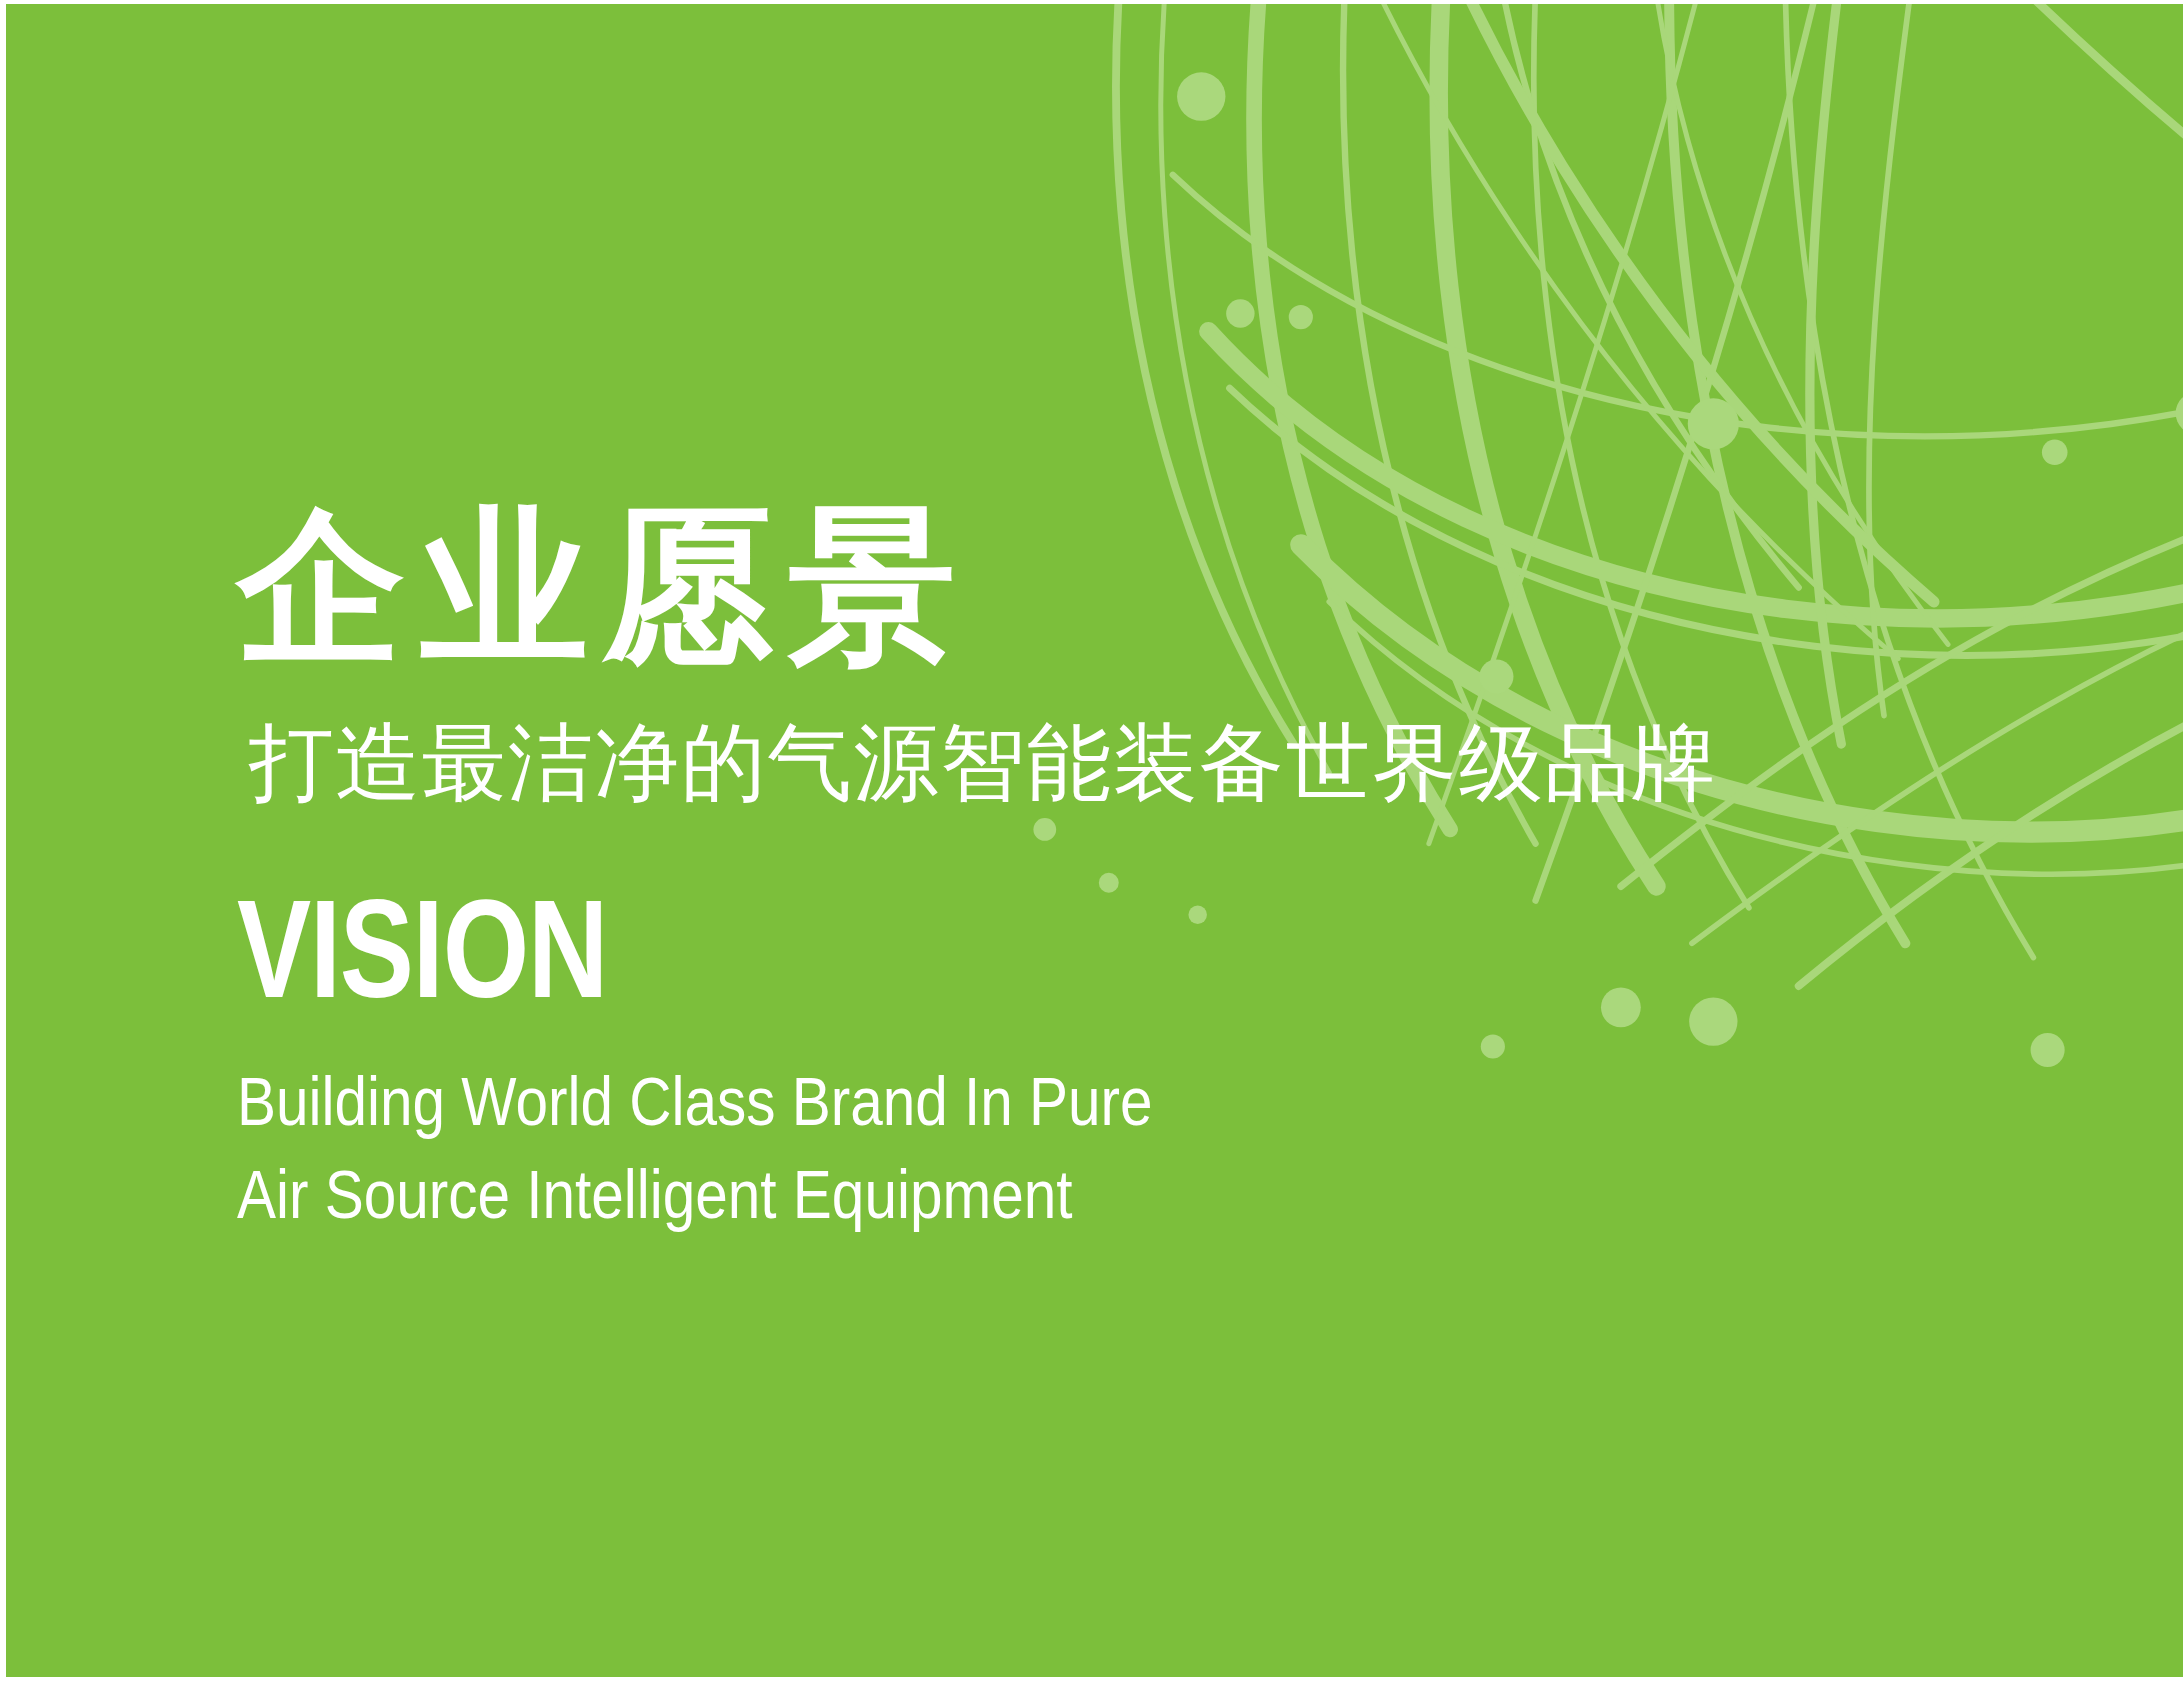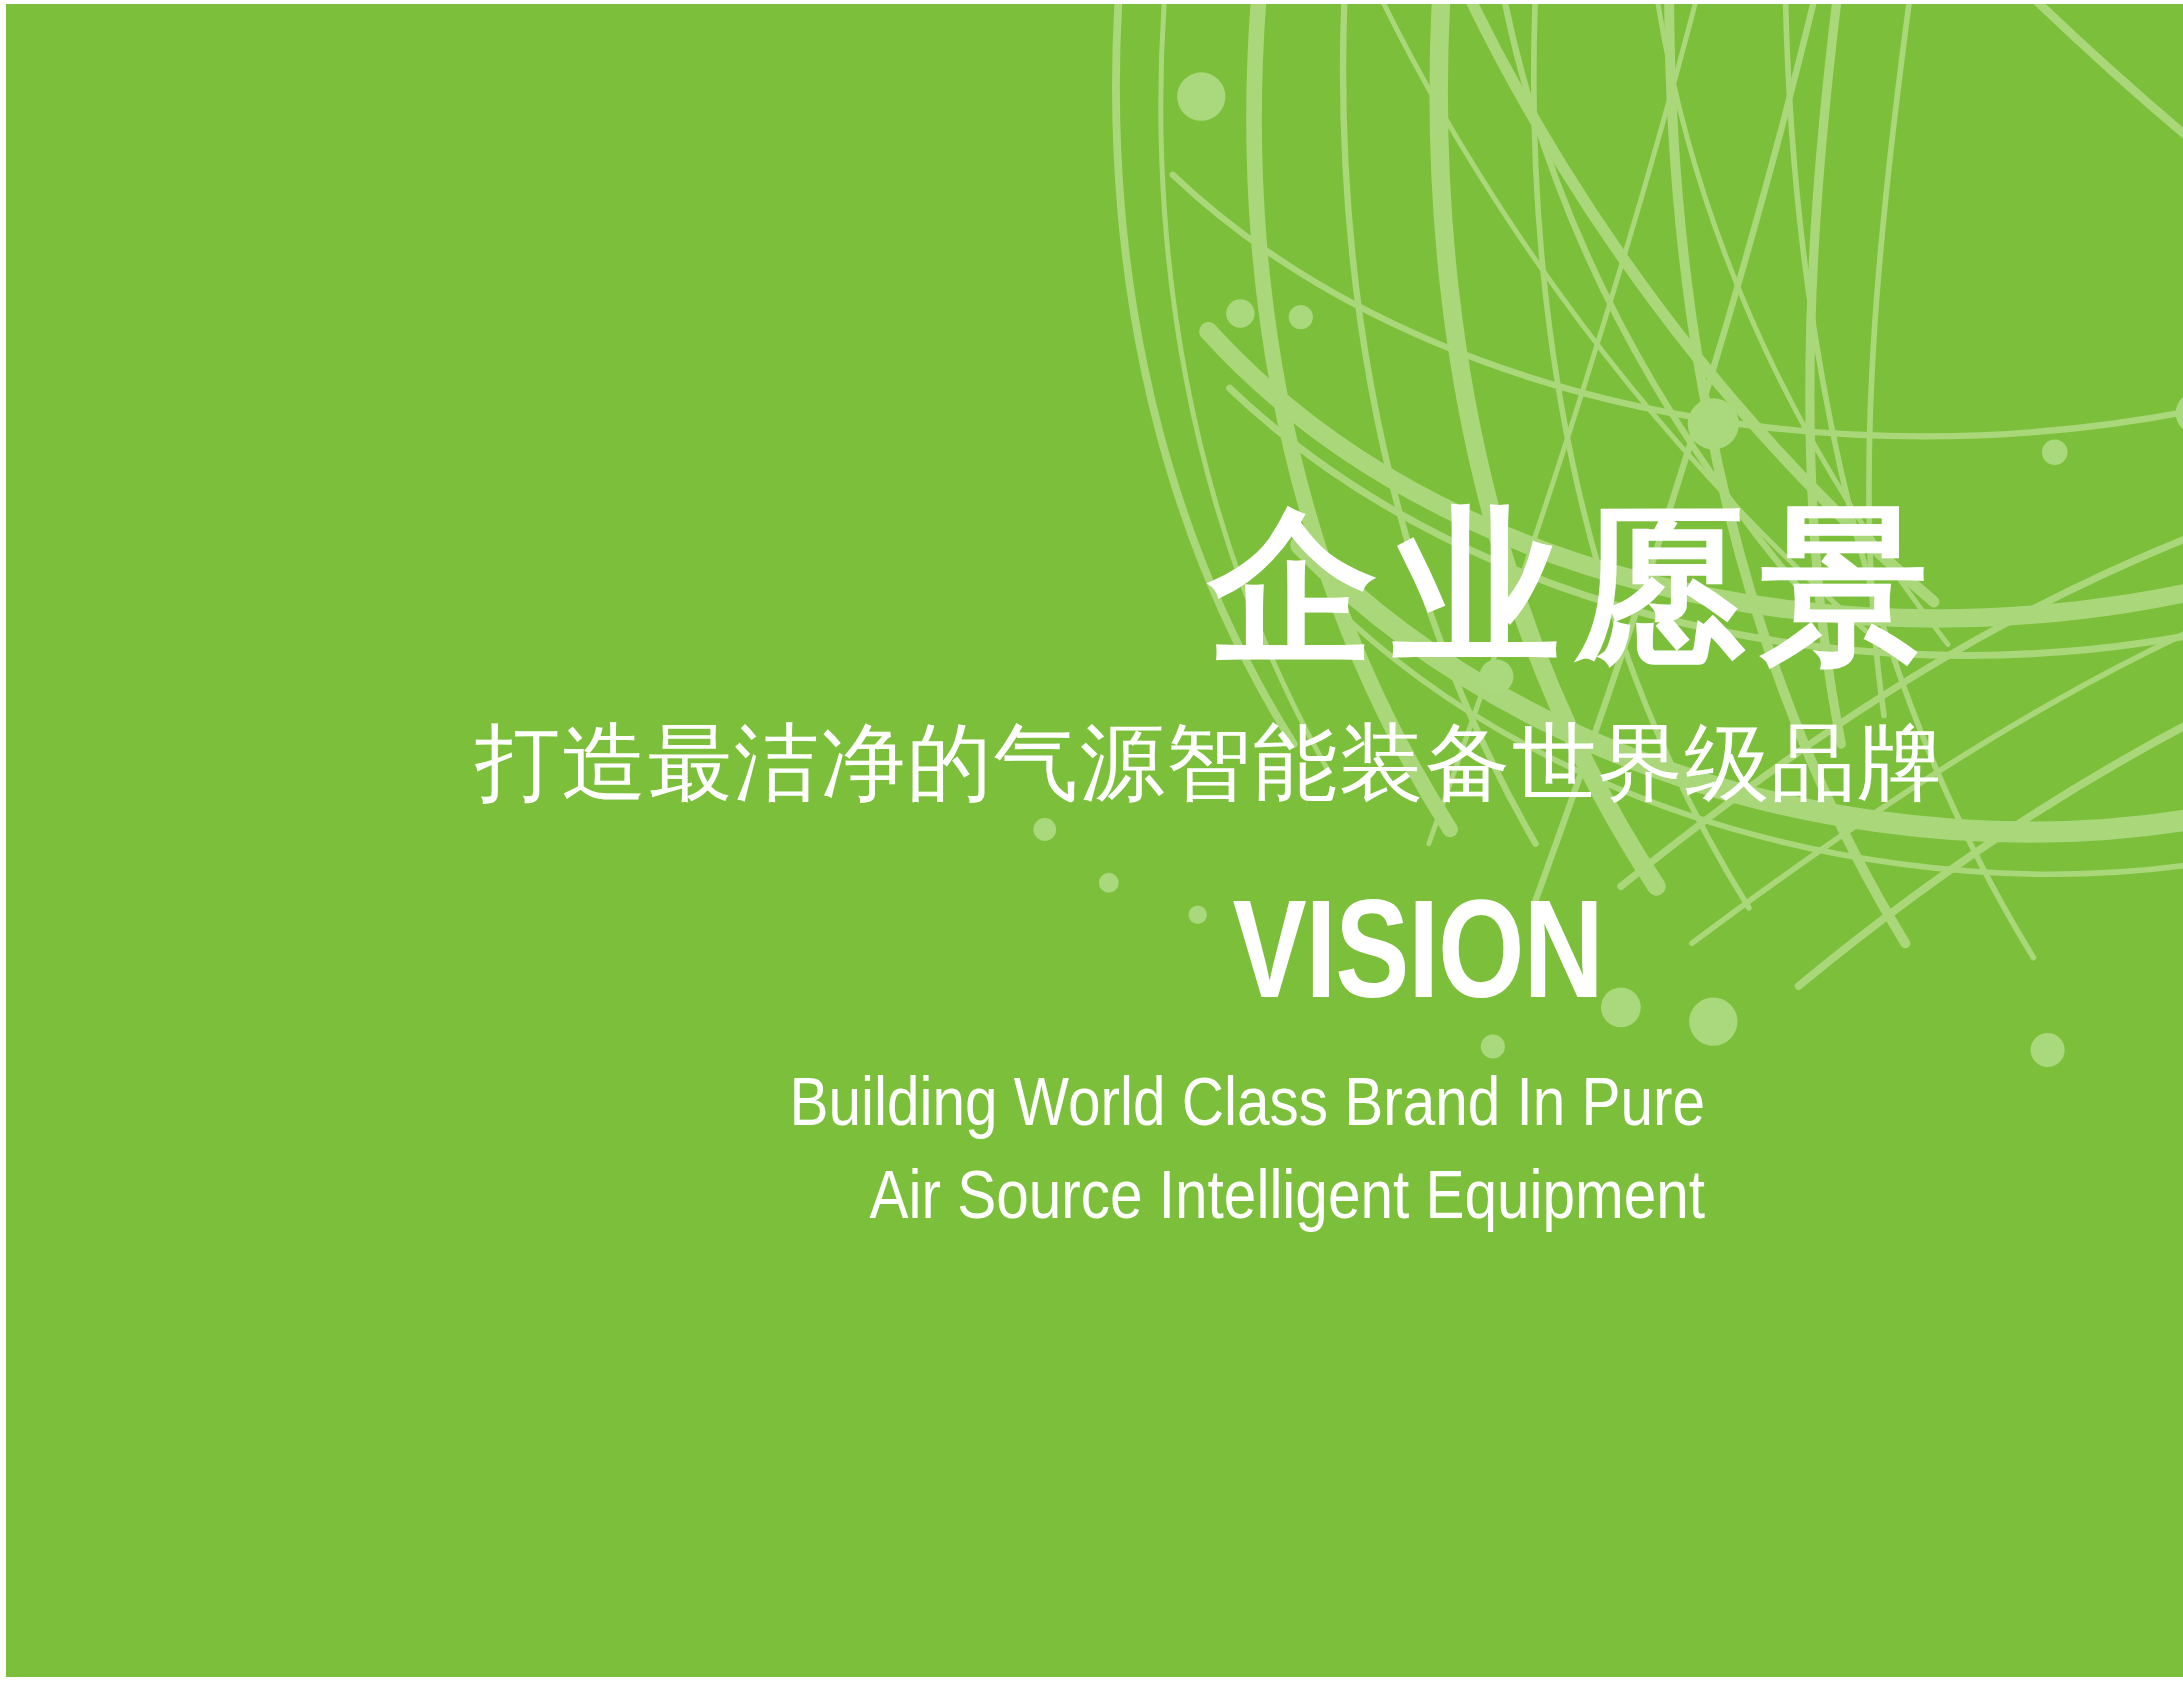--- a/index.html
+++ b/index.html
@@ -16,21 +16,20 @@
 
   
   .slide {
     position: absolute;
     left: 5.7px;
     top: 4.3px;
     width: 2178px;
     height: 1673px;
     background: #7cbf3b;
     overflow: hidden;
-    text-align: right;
   }
 
   
   .globe-wrap {
     position: absolute;
     left: 989px;
     top: -370px;
     width: 1458px;
     height: 1537px;
     pointer-events: none;
@@ -66,21 +65,21 @@
     margin: 0;
     white-space: nowrap;
   }
 
   .subtitle-cn {
     color: #ffffff;
     font-size: 85px;
     line-height: 1.15;
     font-weight: 400;
     letter-spacing: 1.4px;
-    margin: 40px 0 0 2px;
+    margin: 40px 0 0 12px;
     white-space: nowrap;
   }
 
   .vision-en {
     color: #ffffff;
     font-size: 139px;
     line-height: 1.0;
     font-weight: 700;
     letter-spacing: -1.4px;
     margin: 68px 0 0 0;

